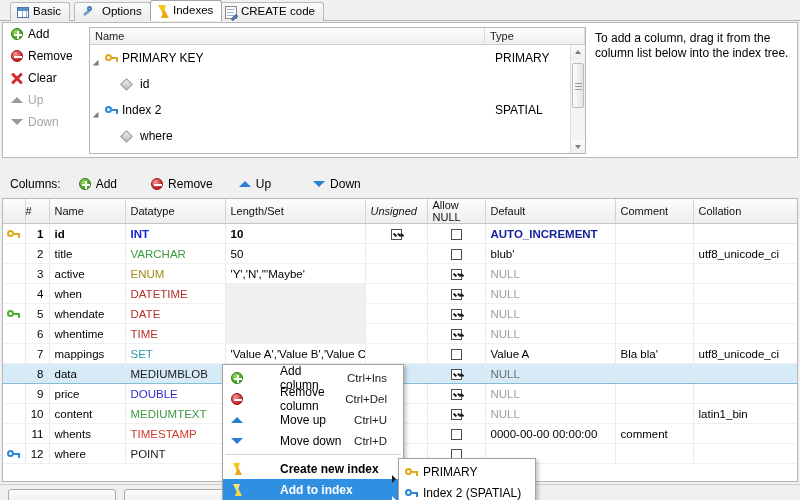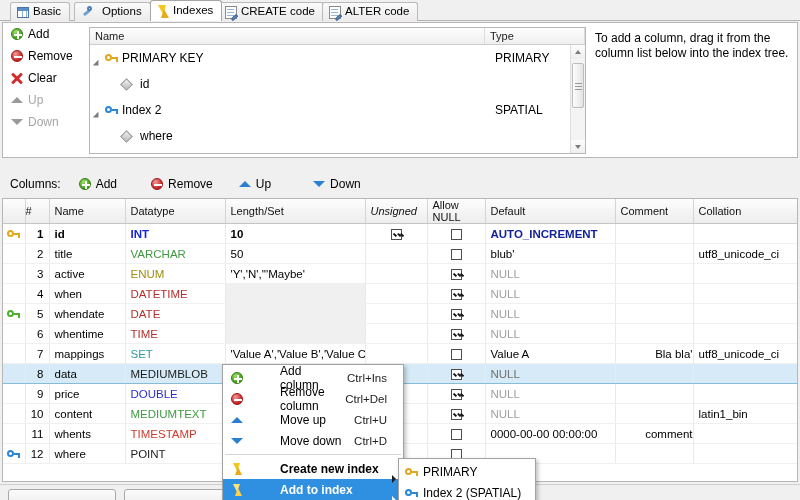--- a/index.html
+++ b/index.html
@@ -163,21 +163,21 @@
   }
   table.grid tr.sel td { background:#d6ebf7; border-bottom-color:#87bcd9; border-top:1px solid #87bcd9; }
   .c-keyicon { width:22px; text-align:center; padding:0 !important; }
   .c-num { width:24px; text-align:right; padding-right:5px !important; padding-left:0 !important; }
   .c-name { width:76px; }
   .c-dt { width:100px; }
   .c-len { width:140px; }
   .c-uns { width:62px; text-align:center; padding:0 !important;font-style:italic; }
   .c-nul { width:58px; text-align:center; padding:0 !important; }
   .c-def { width:130px; }
-  .c-com { width:78px;text-align:right; }
+  .c-com { width:78px; }
   .c-col { width:104px; }
   td.shade { background:#f0f0f0; }
   .bold { font-weight:bold; }
   .dt-int { color:#1524d6; font-weight:bold; }
   .dt-varchar { color:#3f9a41; }
   .dt-enum { color:#9d8e10; }
   .dt-date { color:#b3302c; }
   .dt-set { color:#2d9aa8; }
   .dt-blob { color:#1c1c1c; }
   .dt-double { color:#2b2fc9; }
@@ -259,27 +259,20 @@
         </span>
       <span class="lbl">Indexes</span>
     </div>
     <div class="tab" style="left:218px;">
       <span class="ico ico-doc">
           <i></i>
           <b></b>
         </span>
       <span class="lbl">CREATE code</span>
     </div>
-    <div class="tab" style="left:322px;">
-      <span class="ico ico-doc">
-          <i></i>
-          <b></b>
-        </span>
-      <span class="lbl">ALTER code</span>
-    </div>
   </div>
 
   <div class="indexpanel">
 
     <div class="idx-toolbar">
       <div class="tb-item">
         <span class="ic-add"></span>
         <span>Add</span>
       </div>
       <div class="tb-item">

